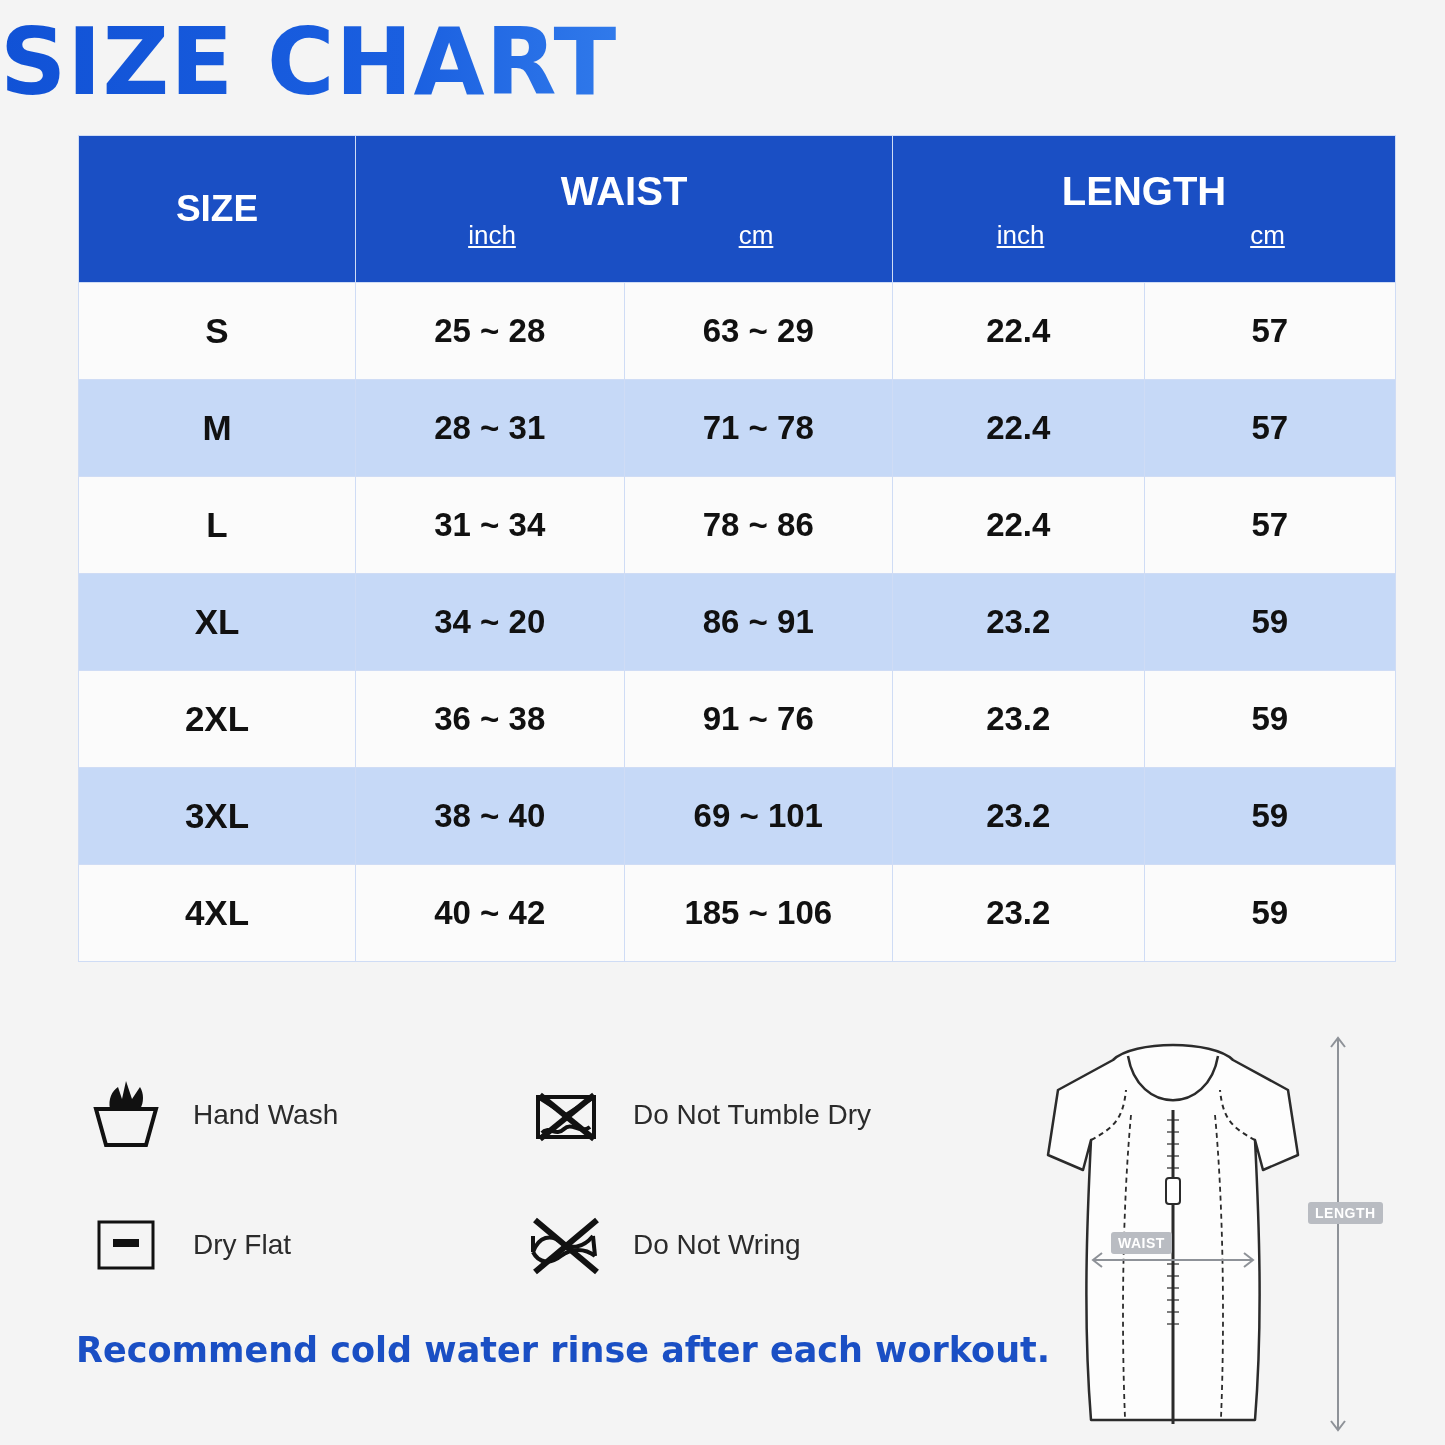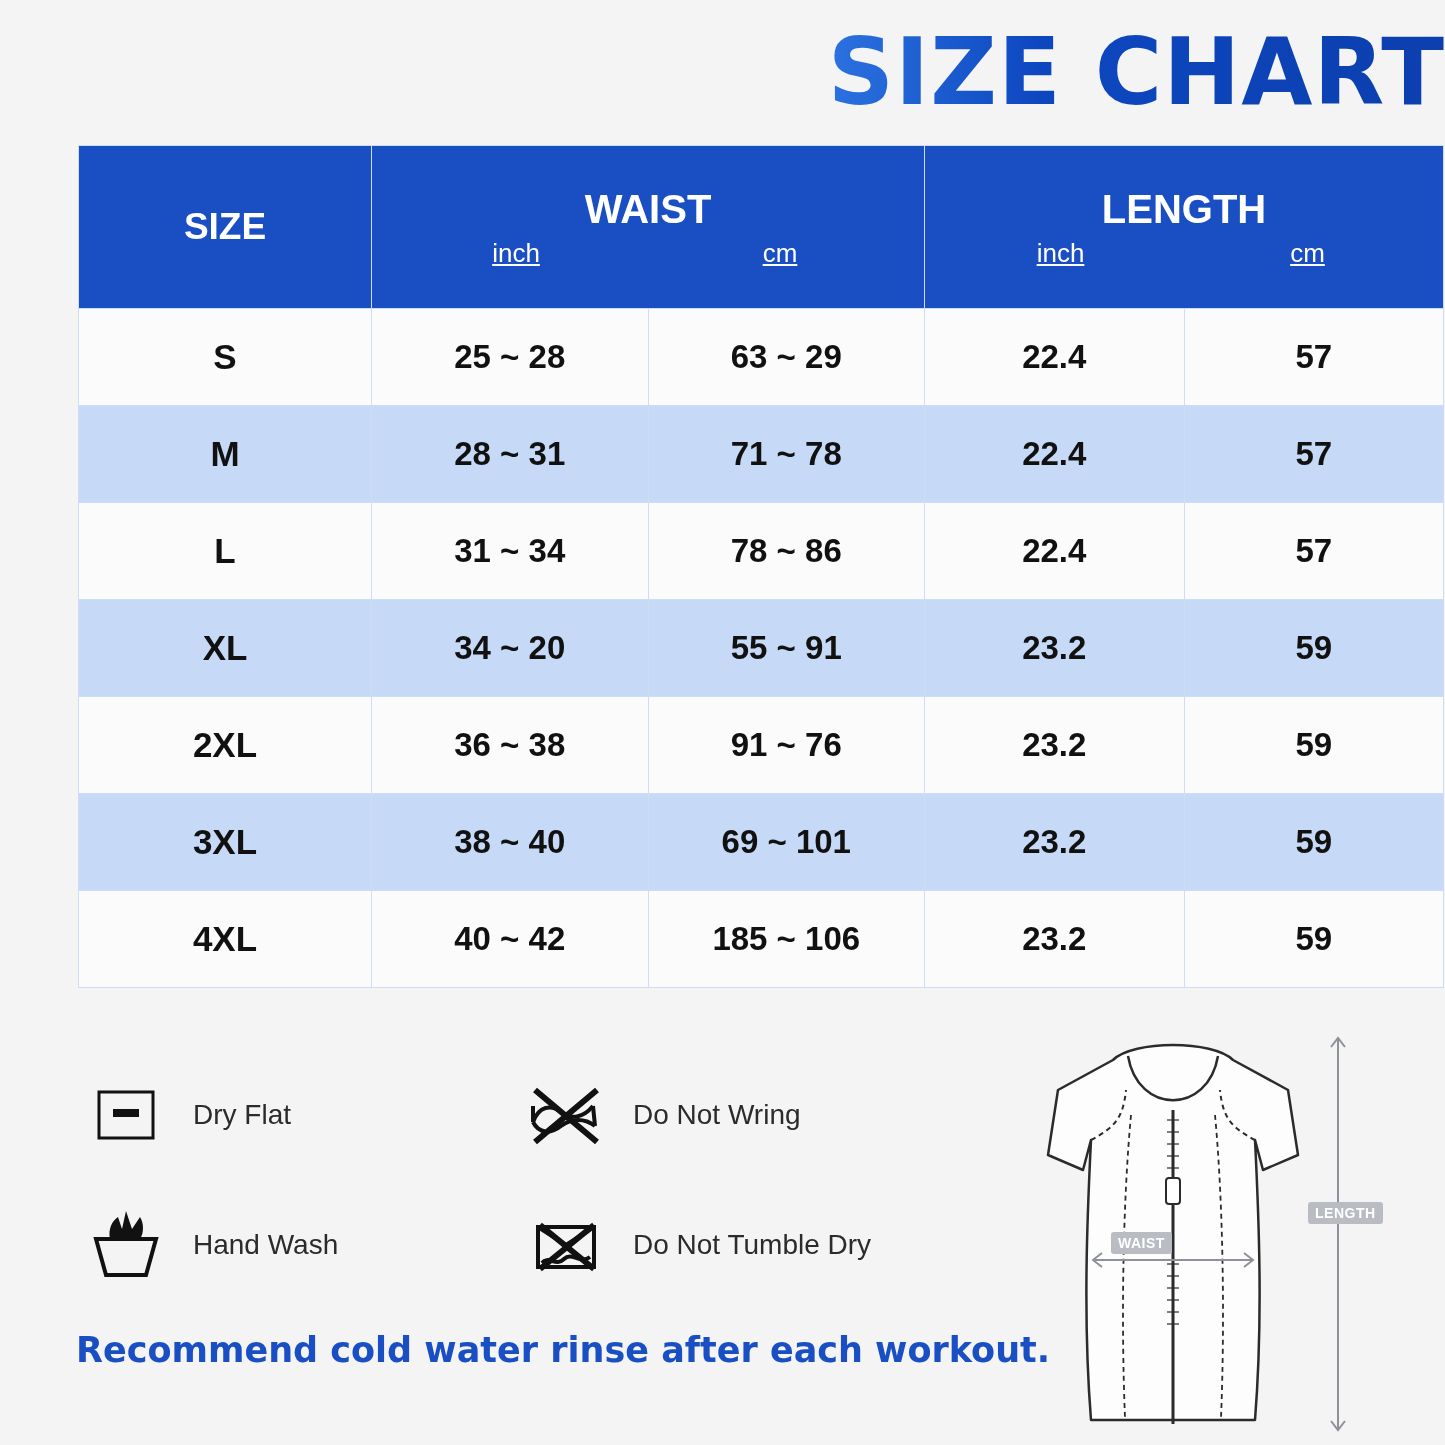--- a/index.html
+++ b/index.html
@@ -15,22 +15,22 @@
   }
   .page {
     position: relative;
     width: 1445px;
     height: 1445px;
     box-sizing: border-box;
   }
 
   
   .title {
-    text-align: right;
-    padding-top: 22px;
+    text-align: left;
+    padding-top: 12px;
     font-size: 92px;
     font-weight: bold;
     letter-spacing: 1px;
     background: linear-gradient(90deg, #1152d6 0%, #1a5fe0 28%, #3b87f0 50%, #0d47c0 72%, #0c3fae 100%);
     -webkit-background-clip: text;
     background-clip: text;
     color: transparent;
     -webkit-text-fill-color: transparent;
     font-family: "DejaVu Sans", sans-serif;
     line-height: 1.1;
@@ -47,21 +47,21 @@
   }
   table.size-table th, table.size-table td {
     border: 1px solid #cfdcf5;
     text-align: center;
     vertical-align: middle;
   }
   thead th {
     background: #1a4fc4;
     color: #ffffff;
     border: 1px solid #1a4fc4;
-    padding: 12px;
+    padding: 4px;
   }
   .th-size {
     font-size: 37px;
     font-weight: bold;
     height: 138px;
   }
   .grp {
     display: flex;
     flex-direction: column;
     justify-content: center;
@@ -207,21 +207,21 @@
         <tr class="odd">
           <td class="size-cell">L</td>
           <td>31 ~ 34</td>
           <td>78 ~ 86</td>
           <td>22.4</td>
           <td>57</td>
         </tr>
         <tr class="even">
           <td class="size-cell">XL</td>
           <td>34 ~ 20</td>
-          <td>55 ~ 91</td>
+          <td>86 ~ 91</td>
           <td>23.2</td>
           <td>59</td>
         </tr>
         <tr class="odd">
           <td class="size-cell">2XL</td>
           <td>36 ~ 38</td>
           <td>91 ~ 76</td>
           <td>23.2</td>
           <td>59</td>
         </tr>
@@ -237,20 +237,43 @@
           <td>40 ~ 42</td>
           <td>185 ~ 106</td>
           <td>23.2</td>
           <td>59</td>
         </tr>
       </tbody>
     </table>
   </div>
 
   <div class="care">
+    <div class="care-row">
+      <div class="care-item">
+        <div class="care-icon">
+          <svg width="80" height="80" viewBox="0 0 80 80">
+            <path d="M10 34 L70 34 L60 70 L20 70 Z" fill="none" stroke="#111" stroke-width="4"></path>
+            <path d="M24 34 C22 24, 26 16, 32 12 L36 24 L40 6 L46 24 L54 12 C58 18, 58 28, 54 34 Z" fill="#111"></path>
+          </svg>
+        </div>
+        <div class="care-label">Hand Wash</div>
+      </div>
+      <div class="care-item">
+        <div class="care-icon">
+          <svg width="84" height="80" viewBox="0 0 84 80">
+            <path d="M14 22 L70 22 L70 62 L14 62 Z" fill="none" stroke="#111" stroke-width="4"></path>
+            <path d="M14 22 L42 40 L70 22" fill="none" stroke="#111" stroke-width="4"></path>
+            <path d="M18 58 C24 50, 32 62, 40 54 C48 46, 56 60, 66 52" fill="none" stroke="#111" stroke-width="4"></path>
+            <line x1="16" y1="20" x2="70" y2="64" stroke="#111" stroke-width="6"></line>
+            <line x1="70" y1="20" x2="16" y2="64" stroke="#111" stroke-width="6"></line>
+          </svg>
+        </div>
+        <div class="care-label">Do Not Tumble Dry</div>
+      </div>
+    </div>
     <div class="care-row">
       <div class="care-item">
         <div class="care-icon">
           <svg width="78" height="78" viewBox="0 0 78 78">
             <rect x="12" y="16" width="54" height="46" fill="none" stroke="#111" stroke-width="3"></rect>
             <rect x="26" y="33" width="26" height="8" fill="#111"></rect>
           </svg>
         </div>
         <div class="care-label">Dry Flat</div>
       </div>
@@ -261,43 +284,20 @@
             <path d="M10 46 C16 58, 28 58, 38 50 C48 42, 62 42, 72 50" fill="none" stroke="#111" stroke-width="4"></path>
             <path d="M10 30 L10 46" fill="none" stroke="#111" stroke-width="4"></path>
             <path d="M70 30 L72 50" fill="none" stroke="#111" stroke-width="4"></path>
             <line x1="12" y1="14" x2="74" y2="66" stroke="#111" stroke-width="6"></line>
             <line x1="74" y1="14" x2="12" y2="66" stroke="#111" stroke-width="6"></line>
           </svg>
         </div>
         <div class="care-label">Do Not Wring</div>
       </div>
     </div>
-    <div class="care-row">
-      <div class="care-item">
-        <div class="care-icon">
-          <svg width="80" height="80" viewBox="0 0 80 80">
-            <path d="M10 34 L70 34 L60 70 L20 70 Z" fill="none" stroke="#111" stroke-width="4"></path>
-            <path d="M24 34 C22 24, 26 16, 32 12 L36 24 L40 6 L46 24 L54 12 C58 18, 58 28, 54 34 Z" fill="#111"></path>
-          </svg>
-        </div>
-        <div class="care-label">Hand Wash</div>
-      </div>
-      <div class="care-item">
-        <div class="care-icon">
-          <svg width="84" height="80" viewBox="0 0 84 80">
-            <path d="M14 22 L70 22 L70 62 L14 62 Z" fill="none" stroke="#111" stroke-width="4"></path>
-            <path d="M14 22 L42 40 L70 22" fill="none" stroke="#111" stroke-width="4"></path>
-            <path d="M18 58 C24 50, 32 62, 40 54 C48 46, 56 60, 66 52" fill="none" stroke="#111" stroke-width="4"></path>
-            <line x1="16" y1="20" x2="70" y2="64" stroke="#111" stroke-width="6"></line>
-            <line x1="70" y1="20" x2="16" y2="64" stroke="#111" stroke-width="6"></line>
-          </svg>
-        </div>
-        <div class="care-label">Do Not Tumble Dry</div>
-      </div>
-    </div>
   </div>
 
   <div class="note">Recommend cold water rinse after each workout.</div>
 
   <div class="garment">
     <svg width="430" height="420" viewBox="0 0 430 420">
 
       <path d="M150 40 C170 20, 250 20, 270 40 L325 70 L335 135 L300 150 L292 120
                C296 200, 300 300, 292 400 L128 400 C120 300, 124 200, 128 120
                L120 150 L85 135 L95 70 Z" fill="#fdfdfd" stroke="#2b2b2b" stroke-width="2.5" stroke-linejoin="round"></path>

